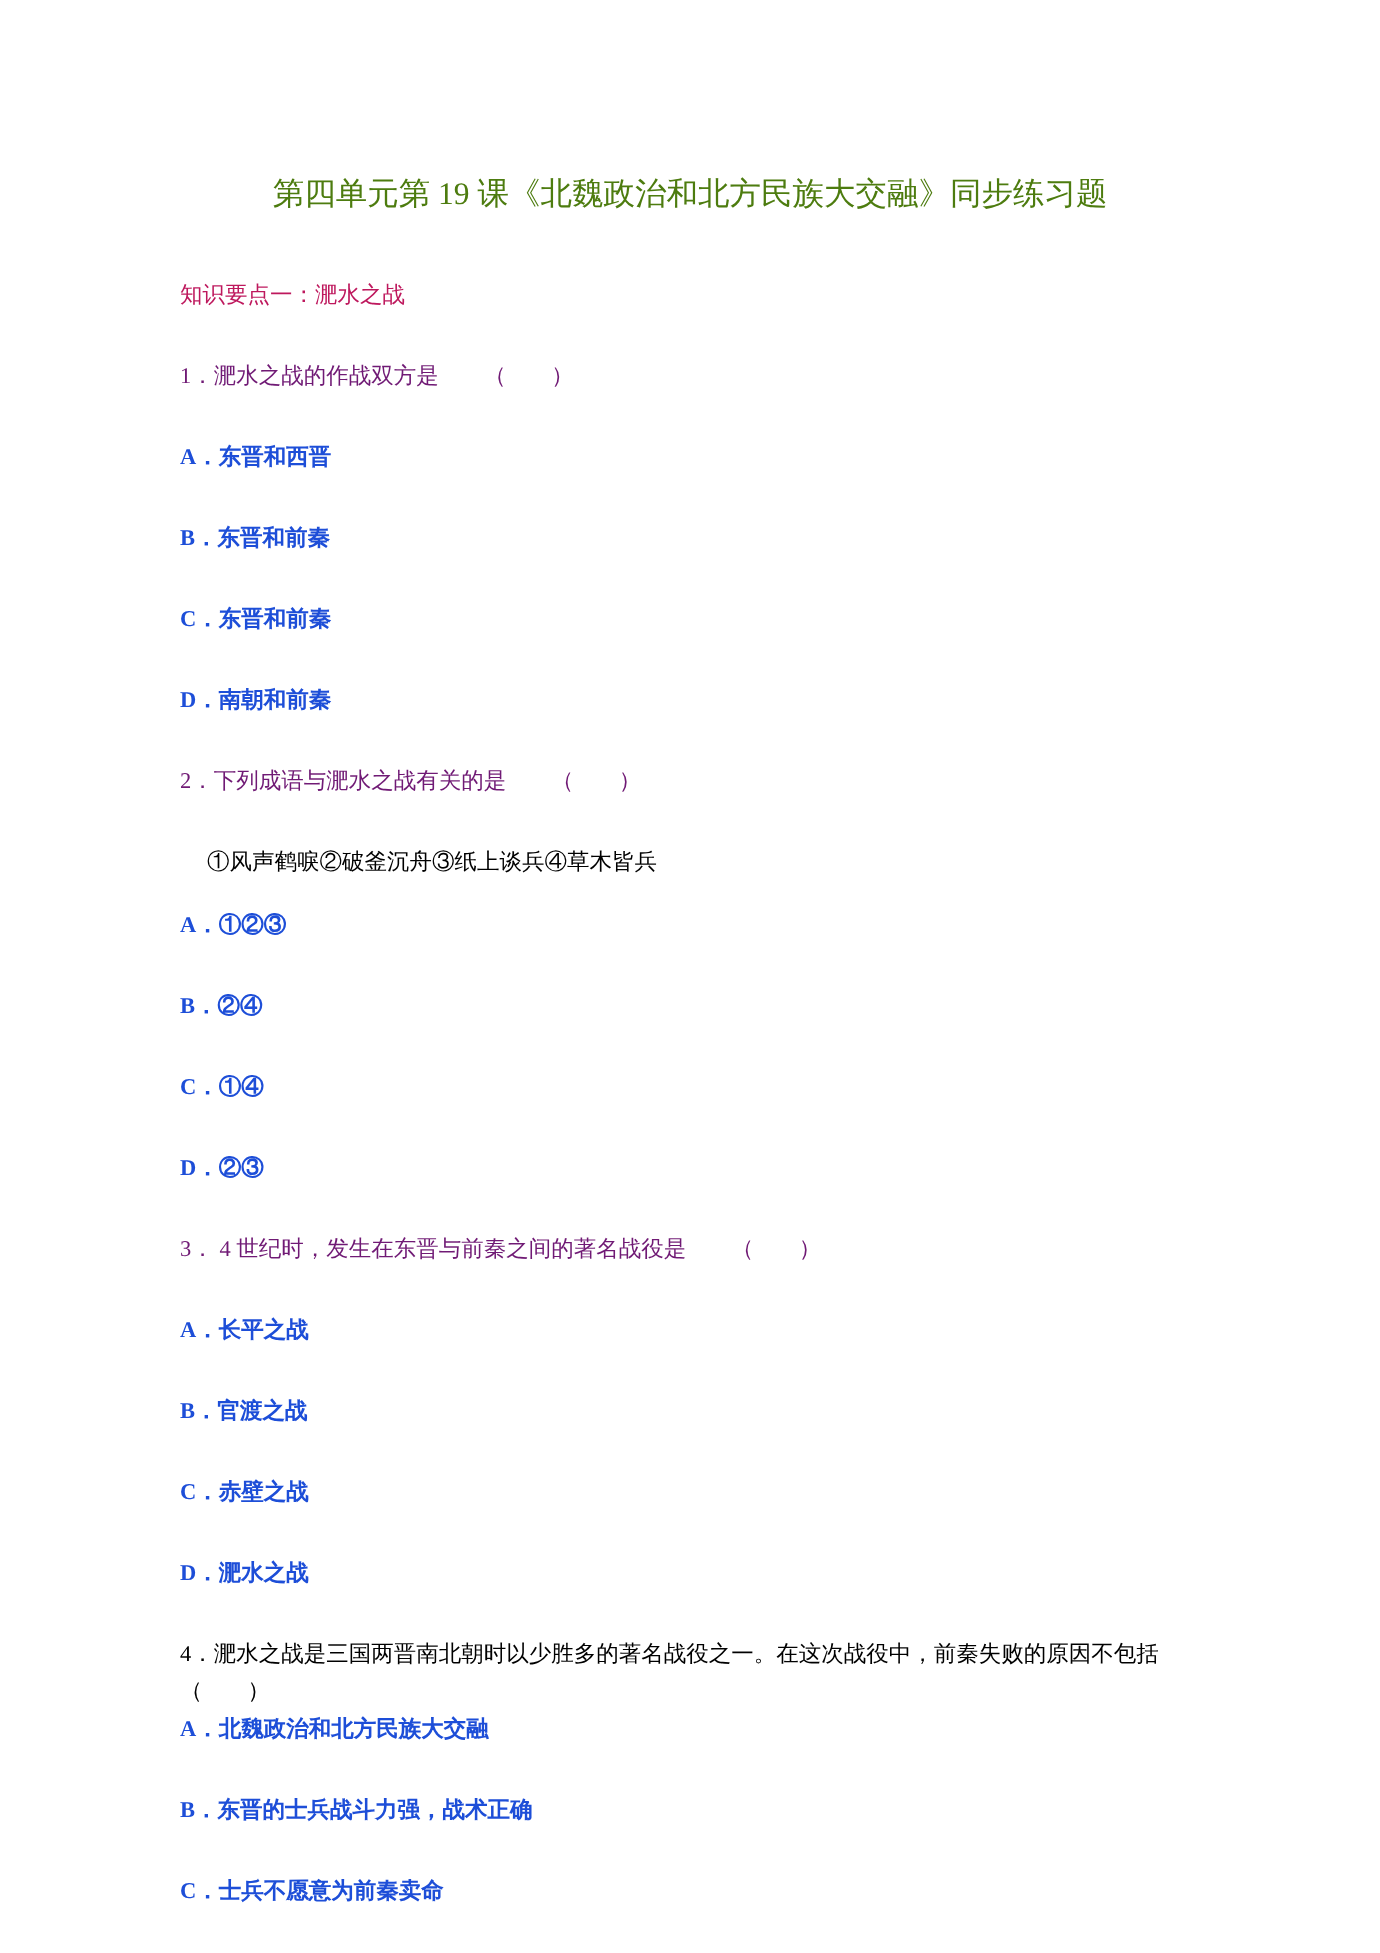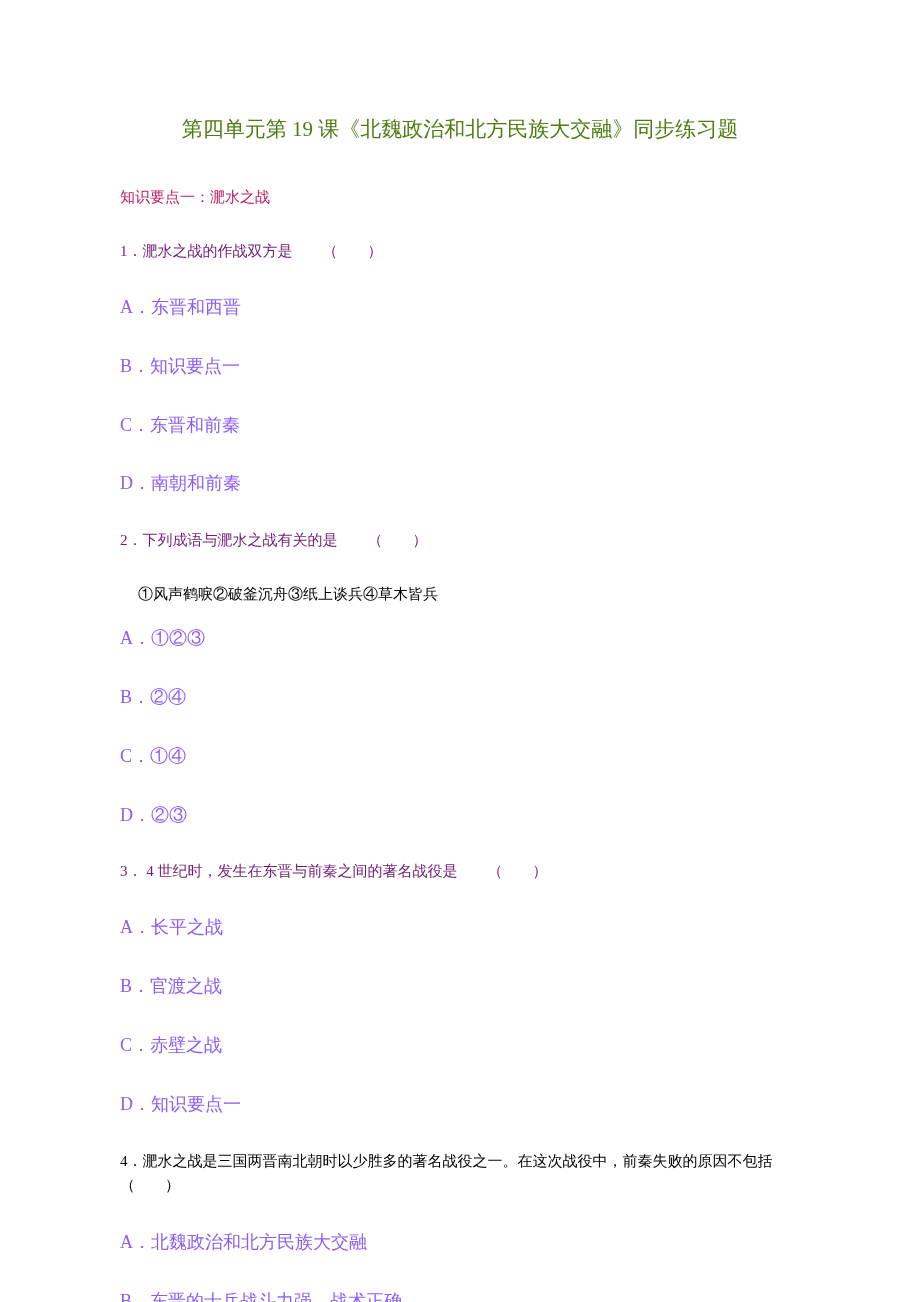--- a/index.html
+++ b/index.html
@@ -35,54 +35,54 @@
       line-height: 1.6;
     }
     .sub-options {
       font-size: 15px;
       color: #000000;
       margin-bottom: 18px;
       line-height: 1.6;
       padding-left: 18px;
     }
     .option {
-      font-size: 18px;
-      color: #8b5cf6;
+      font-size: 15px;
+      color: #1d4ed8;
       margin-bottom: 30px;
       line-height: 1.6;
+      font-weight: bold;
     }
     .paragraph {
       font-size: 15px;
       color: #000000;
-      margin-bottom: 30px;
       line-height: 1.65;
     }
   </style>
 </head>
 <body>
 
 <div class="title">第四单元第 19 课《北魏政治和北方民族大交融》同步练习题</div>
 
 <div class="section-header">知识要点一：淝水之战</div>
 
 <div class="question">1．淝水之战的作战双方是　　（　　）</div>
 <div class="option">A．东晋和西晋</div>
-<div class="option">B．知识要点一</div>
+<div class="option">B．东晋和前秦</div>
 <div class="option">C．东晋和前秦</div>
 <div class="option">D．南朝和前秦</div>
 
 <div class="question">2．下列成语与淝水之战有关的是　　（　　）</div>
 <div class="sub-options">①风声鹤唳②破釜沉舟③纸上谈兵④草木皆兵</div>
 <div class="option">A．①②③</div>
 <div class="option">B．②④</div>
 <div class="option">C．①④</div>
 <div class="option">D．②③</div>
 
 <div class="question">3．  4 世纪时，发生在东晋与前秦之间的著名战役是　　（　　）</div>
 <div class="option">A．长平之战</div>
 <div class="option">B．官渡之战</div>
 <div class="option">C．赤壁之战</div>
-<div class="option">D．知识要点一</div>
+<div class="option">D．淝水之战</div>
 
 <div class="paragraph">4．淝水之战是三国两晋南北朝时以少胜多的著名战役之一。在这次战役中，前秦失败的原因不包括　　（　　）</div>
 <div class="option">A．北魏政治和北方民族大交融</div>
 <div class="option">B．东晋的士兵战斗力强，战术正确</div>
 <div class="option">C．士兵不愿意为前秦卖命</div>
 
 </body></html>

